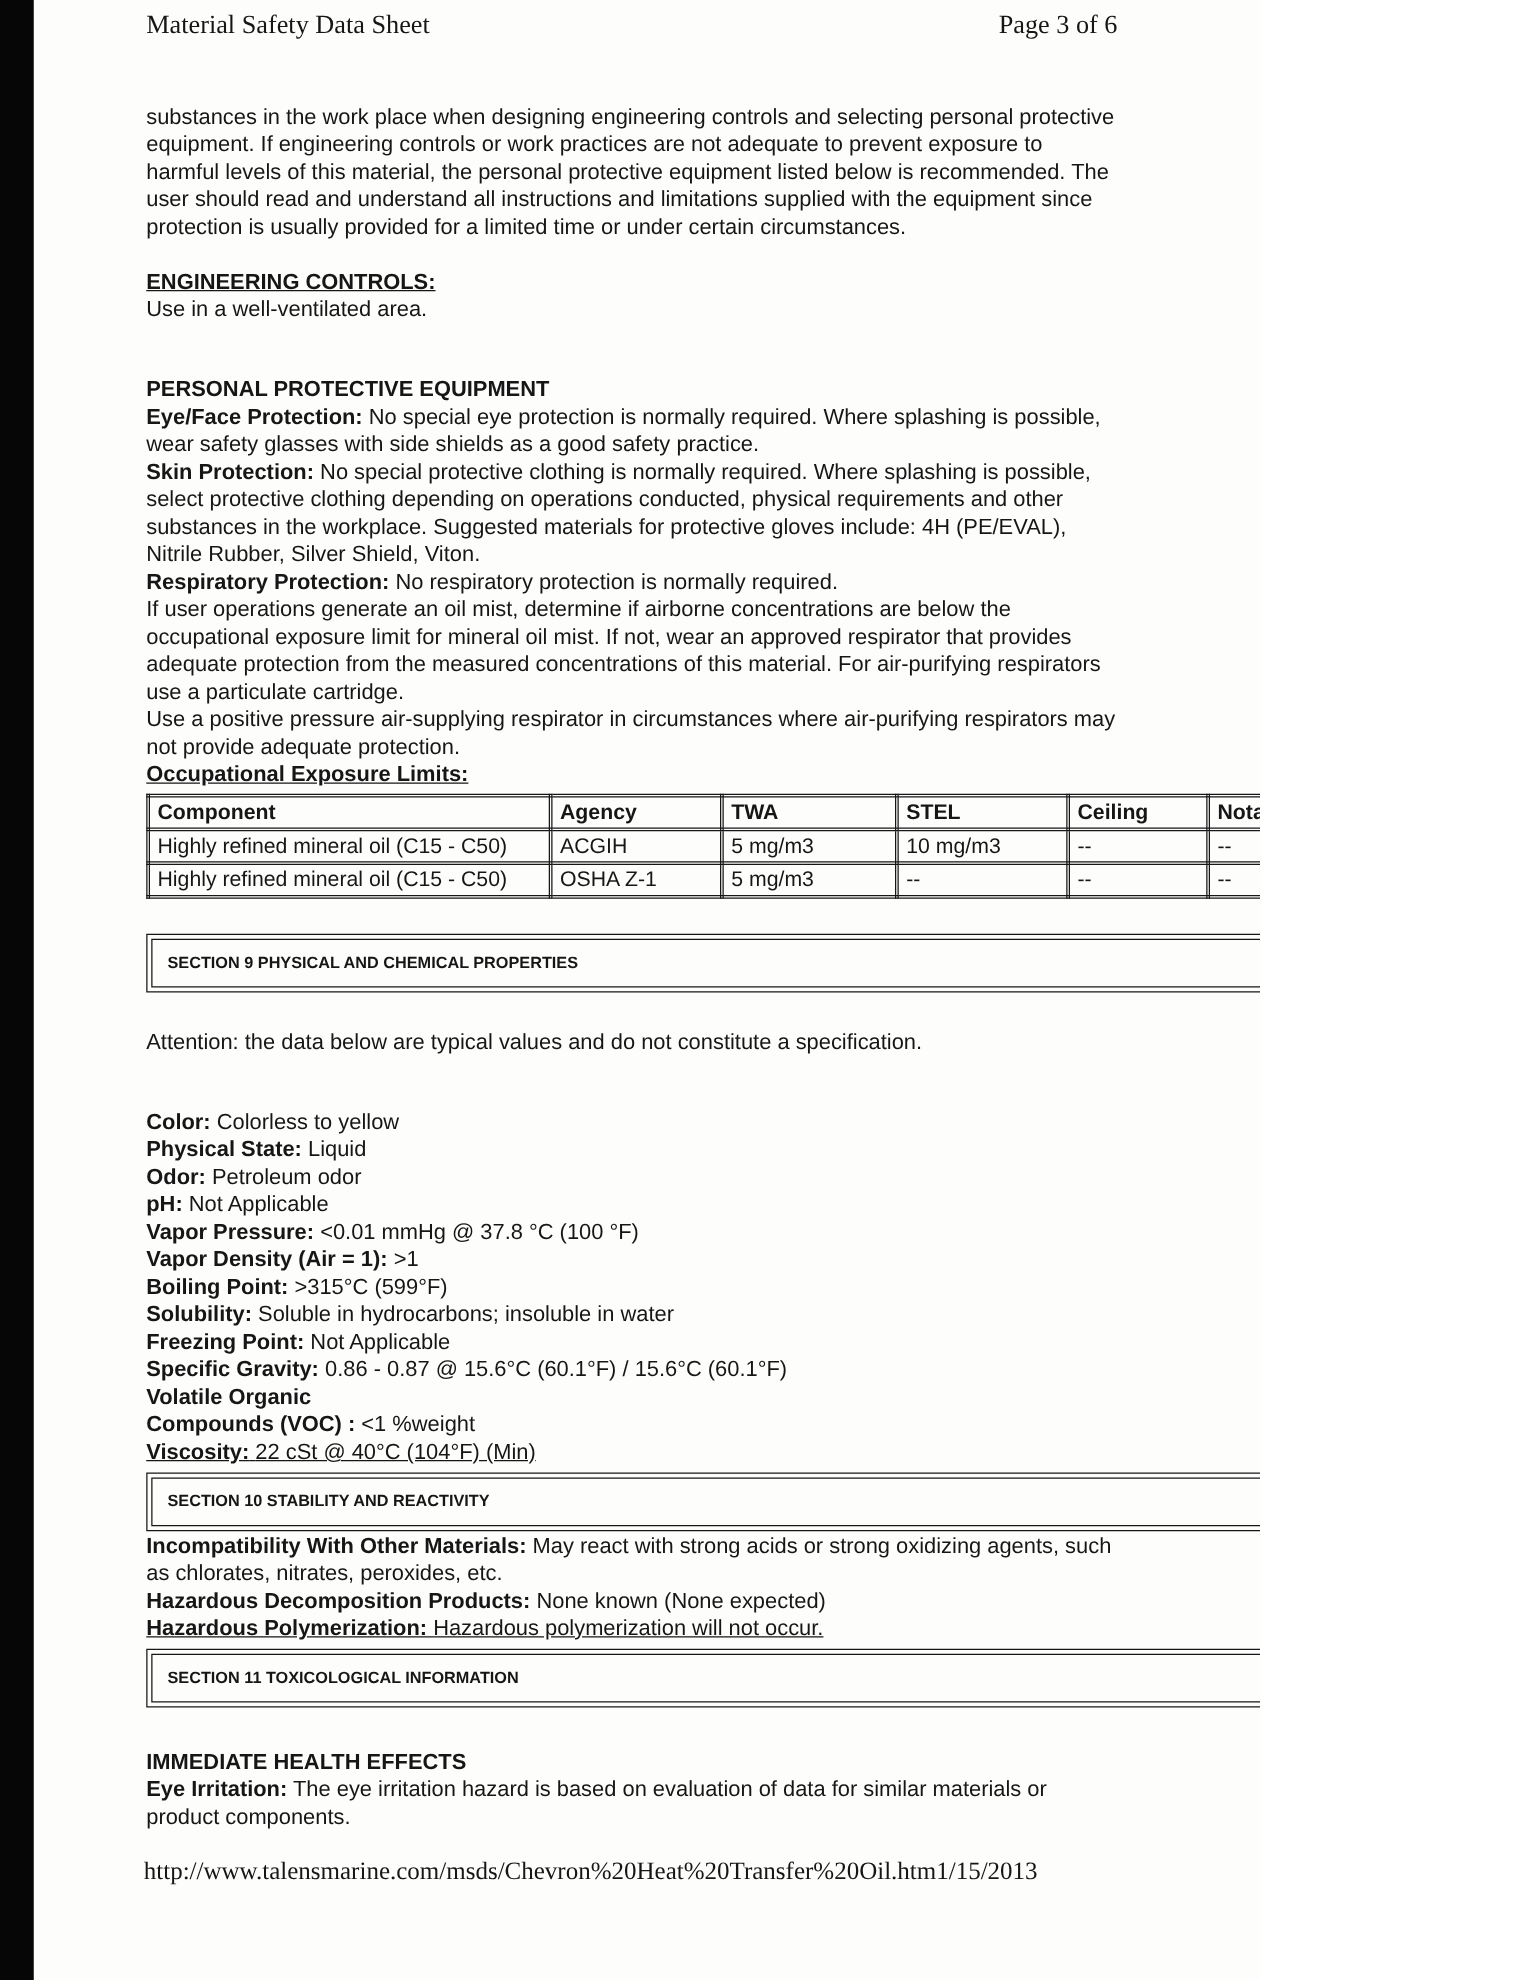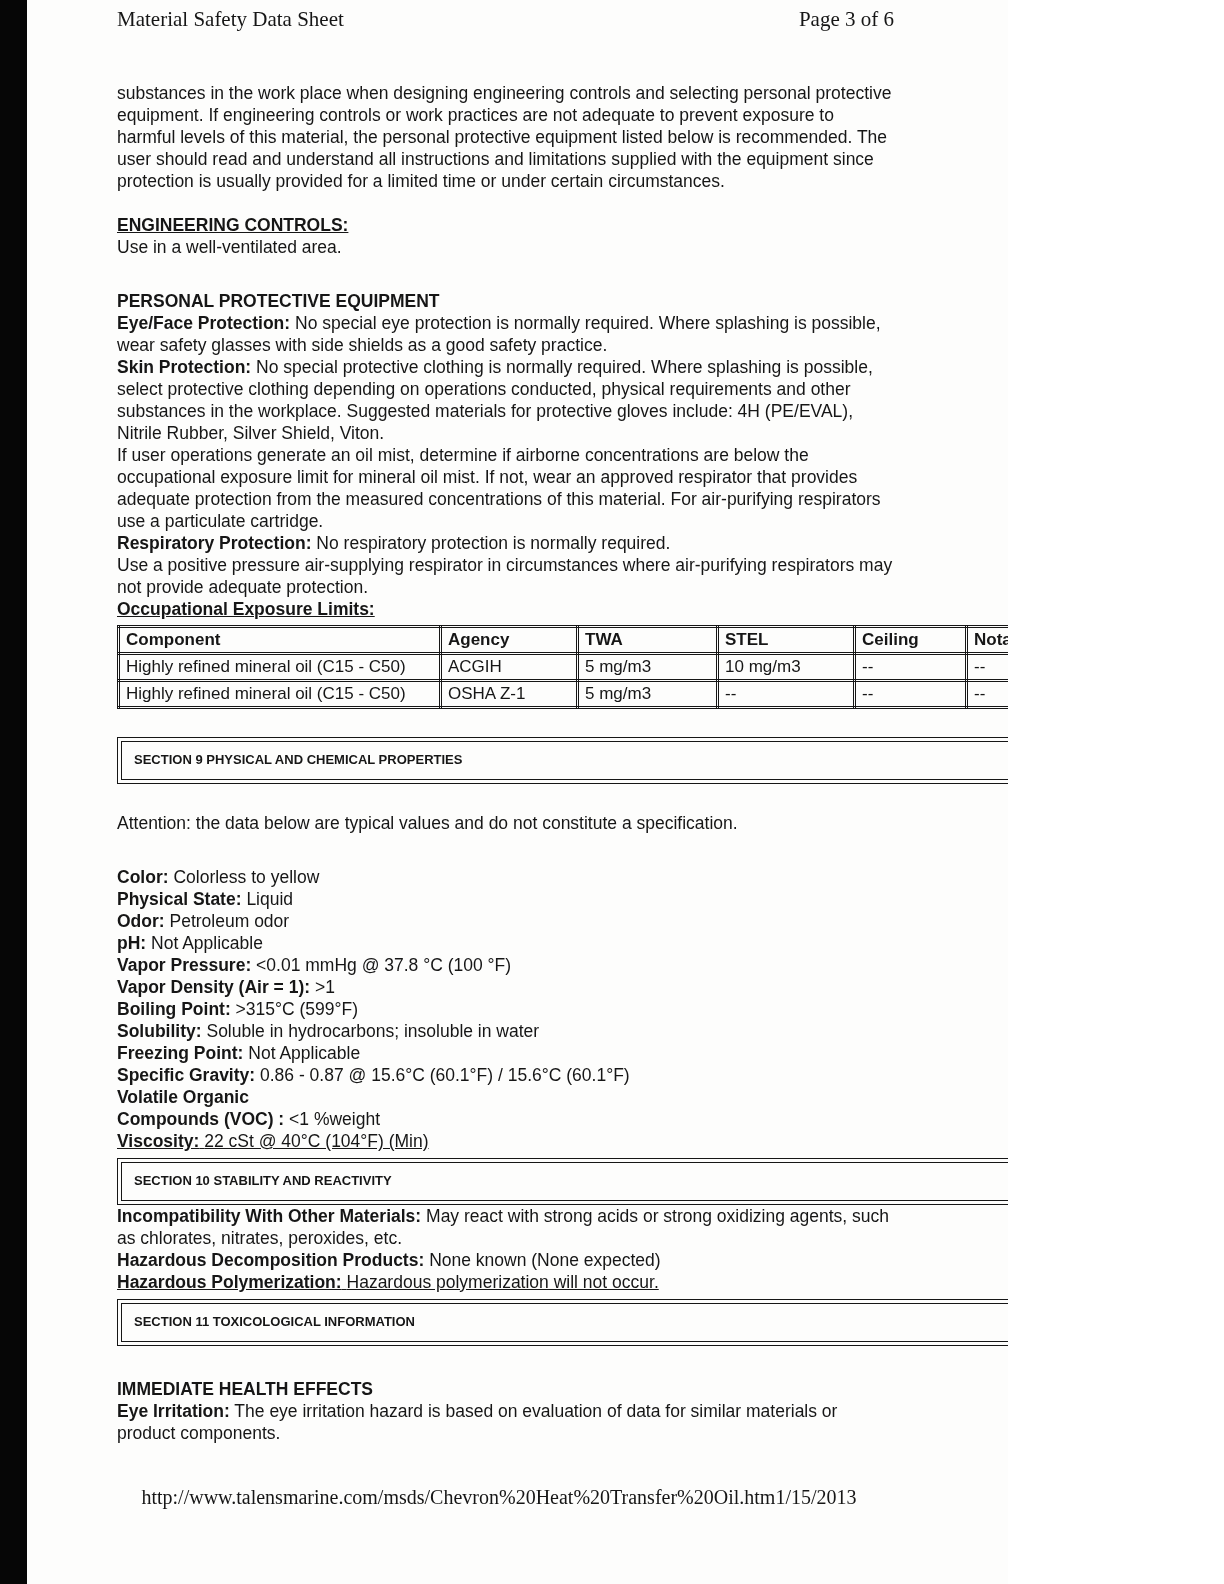--- a/index.html
+++ b/index.html
@@ -27,21 +27,21 @@
     justify-content: space-between;
     align-items: baseline;
     font-family: "Liberation Serif", serif;
     font-size: 21px;
     margin-bottom: 52px;
   }
   p { margin: 0; }
   .heading { font-weight: bold; }
   .u { text-decoration: underline; }
   .gap-md { margin-top: 22px; text-decoration: underline; }
-  .gap-lg { margin-top: 32px; }
+  .gap-lg { margin-top: 42px; }
   .gap-xl { margin-top: 28px; }
   .gap-sm { margin-top: 6px; }
   .oel-table {
     border-collapse: collapse;
     width: 967px;
     margin-top: 5px;
     font-size: 17px;
     table-layout: fixed;
   }
   .oel-table th, .oel-table td {
@@ -61,24 +61,24 @@
     background: #fdfdfc;
   }
   .section-box-inner {
     border: 1px solid #161616;
     padding: 7px 12px 8px;
     font-weight: bold;
     font-size: 13px;
   }
   .doc-footer {
     position: absolute;
-    left: 102px; right: 112px;
+    left: 115px; right: 112px;
     top: 1486px;
     display: flex;
-    justify-content: center;
+    justify-content: flex-start;
     font-family: "Liberation Serif", serif;
     font-size: 20px;
   }
 </style>
 </head>
 <body>
 
 <div class="page">
   <div class="scan-bar"></div>
 
@@ -97,26 +97,26 @@
   <p class="para">
     <b>Eye/Face Protection:</b>
     <span>No special eye protection is normally required. Where splashing is possible, wear safety glasses with side shields as a good safety practice.</span>
   </p>
 
   <p class="para">
     <b>Skin Protection:</b>
     <span>No special protective clothing is normally required. Where splashing is possible, select protective clothing depending on operations conducted, physical requirements and other substances in the workplace. Suggested materials for protective gloves include: 4H (PE/EVAL), Nitrile Rubber, Silver Shield, Viton.</span>
   </p>
 
-  <p class="para">If user operations generate an oil mist, determine if airborne concentrations are below the occupational exposure limit for mineral oil mist. If not, wear an approved respirator that provides adequate protection from the measured concentrations of this material. For air-purifying respirators use a particulate cartridge.</p>
-
   <p class="para">
     <b>Respiratory Protection:</b>
     <span>No respiratory protection is normally required.</span>
   </p>
+
+  <p class="para">If user operations generate an oil mist, determine if airborne concentrations are below the occupational exposure limit for mineral oil mist. If not, wear an approved respirator that provides adequate protection from the measured concentrations of this material. For air-purifying respirators use a particulate cartridge.</p>
   <p class="para">Use a positive pressure air-supplying respirator in circumstances where air-purifying respirators may not provide adequate protection.</p>
 
   <p class="heading u">Occupational Exposure Limits:</p>
 
   <table class="oel-table">
     <colgroup>
       <col style="width:322px">
         <col style="width:137px">
         <col style="width:140px">
         <col style="width:137px">

